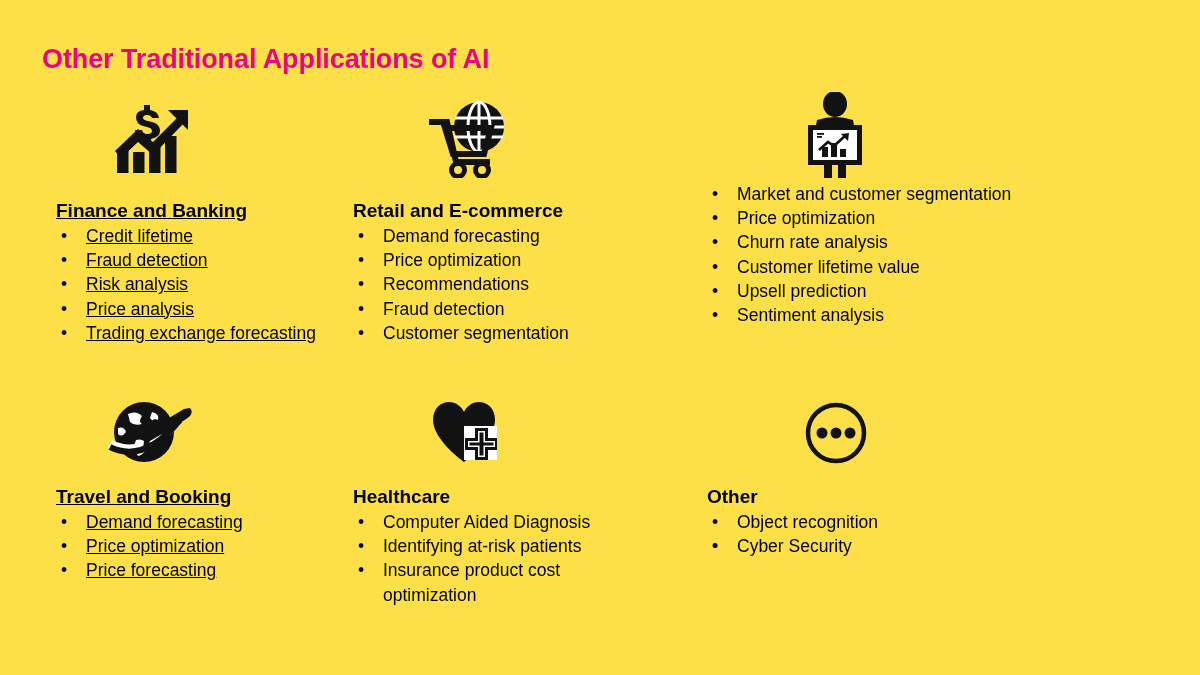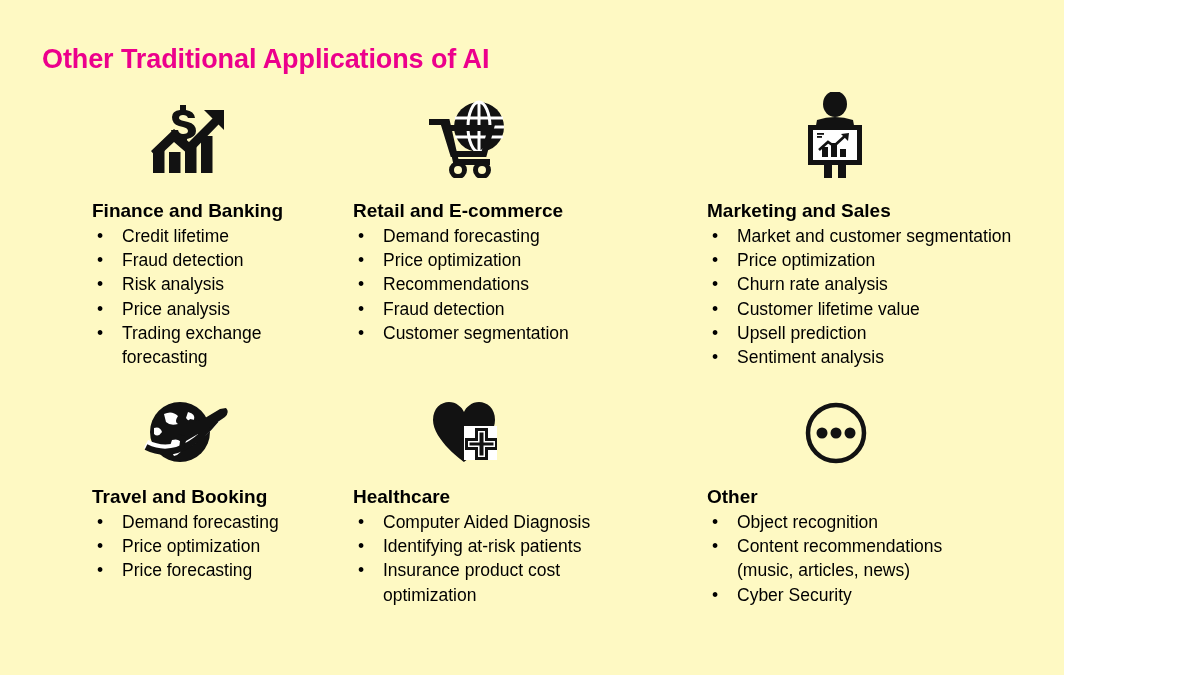--- a/index.html
+++ b/index.html
@@ -11,23 +11,23 @@
     height: 675px;
     background: #ffffff;
     font-family: "Liberation Sans", sans-serif;
     color: #000000;
     overflow: hidden;
     position: relative;
   }
 
   #slide {
     position: relative;
-    width: 1064px;
+    width: 1200px;
     height: 675px;
-    background: #fef9c3;
+    background: #fde047;
   }
 
   #slide-title {
     position: absolute;
     left: 42px;
     top: 44px;
     font-size: 27px;
     font-weight: bold;
     color: #ec008c;
     letter-spacing: -0.1px;
@@ -46,21 +46,21 @@
     display: flex;
     align-items: flex-start;
   }
   .row-1 { height: 290px; }
   .row-2 { height: 230px; }
 
   .cell {
     position: relative;
     box-sizing: border-box;
   }
-  .cell-a { width: 345px; padding-left: 92px; }
+  .cell-a { width: 345px; padding-left: 56px; text-decoration: underline; }
   .cell-b { width: 350px; padding-left: 8px; }
   .cell-c { width: 430px; padding-left: 12px; }
 
   .icon-wrap {
     height: 86px;
     display: flex;
     align-items: flex-end;
     justify-content: flex-start;
   }
   .icon-wrap.r2 { height: 82px; }
@@ -198,21 +198,20 @@
               <rect x="38" y="57" width="6" height="8" fill="#121212"></rect>
 
               <path d="M17 58 L26 50 L32 54 L44 43" fill="none" stroke="#121212" stroke-width="2.6"></path>
               <path d="M39 42 L47 41 L46 49 Z" fill="#121212"></path>
 
               <rect x="15" y="41" width="7" height="1.8" fill="#121212"></rect>
               <rect x="15" y="44" width="5" height="1.8" fill="#121212"></rect>
             </svg>
           </span>
         </div>
-        <div class="cat-title">Marketing and Sales</div>
         <ul class="bullets">
           <li><span class="dot">•</span><span>Market and customer segmentation</span></li>
           <li><span class="dot">•</span><span>Price optimization</span></li>
           <li><span class="dot">•</span><span>Churn rate analysis</span></li>
           <li><span class="dot">•</span><span>Customer lifetime value</span></li>
           <li><span class="dot">•</span><span>Upsell prediction</span></li>
           <li><span class="dot">•</span><span>Sentiment analysis</span></li>
         </ul>
       </div>
 
@@ -280,22 +279,21 @@
               <circle cx="31" cy="31" r="28" fill="none" stroke="#121212" stroke-width="4.5"></circle>
               <circle cx="17" cy="31" r="5.5"></circle>
               <circle cx="31" cy="31" r="5.5"></circle>
               <circle cx="45" cy="31" r="5.5"></circle>
             </svg>
           </span>
         </div>
         <div class="cat-title">Other</div>
         <ul class="bullets">
           <li><span class="dot">•</span><span>Object recognition</span></li>
-          <li><span class="dot">•</span><span>Content recommendations
-(music, articles, news)</span></li>
+          <li><span class="dot">•</span></li>
           <li><span class="dot">•</span><span>Cyber Security</span></li>
         </ul>
       </div>
 
     </div>
 
   </div>
 </div>
 
 </body></html>

